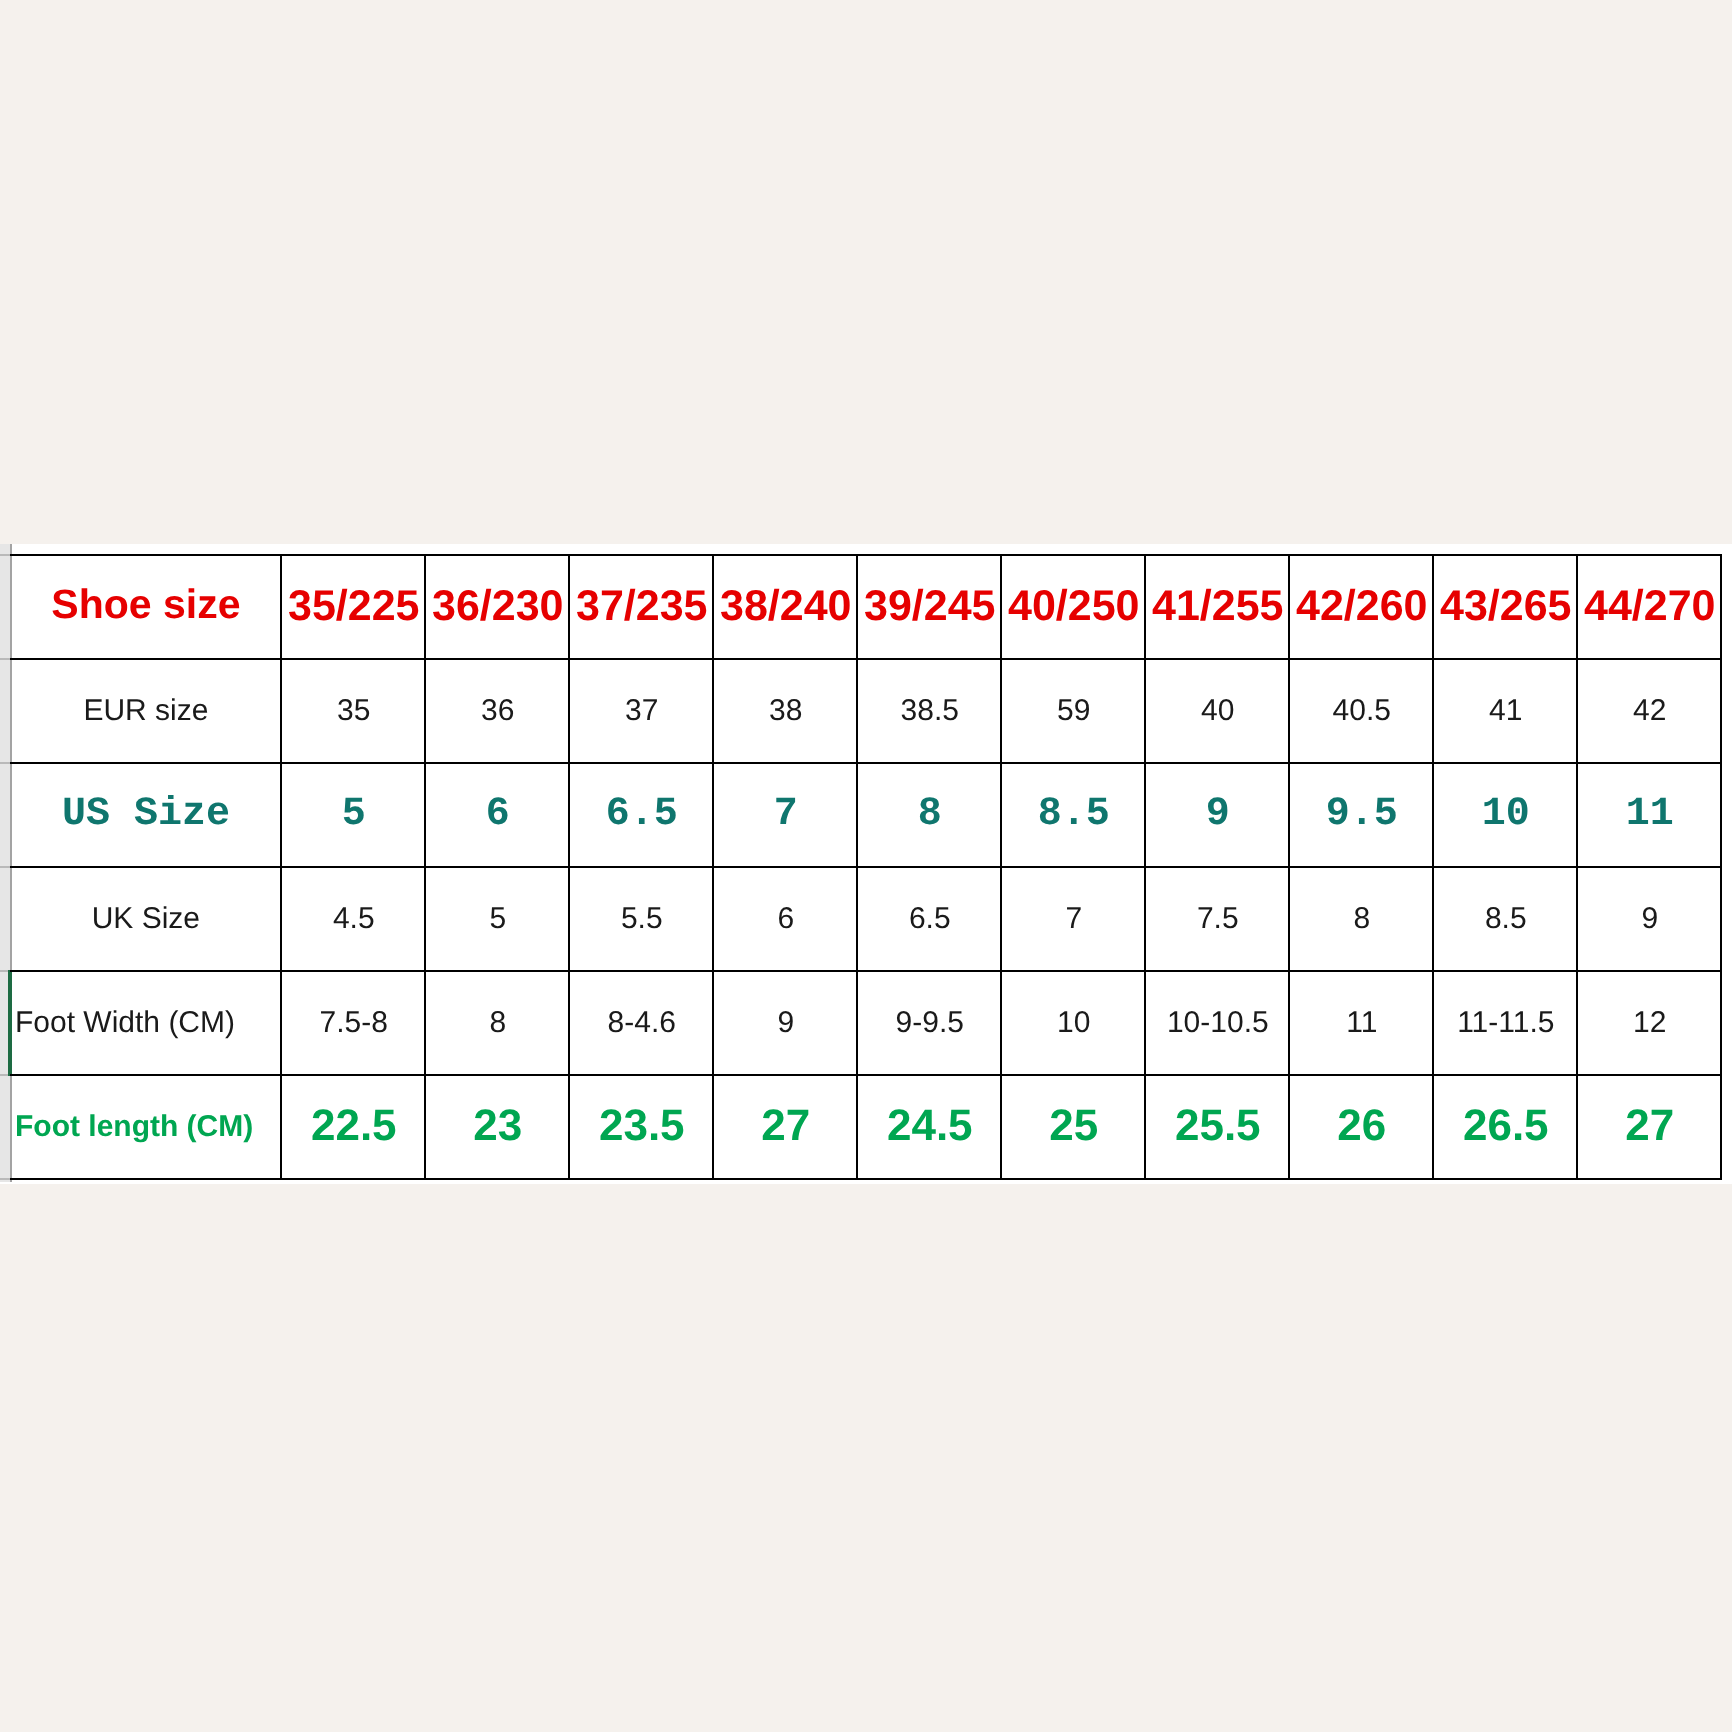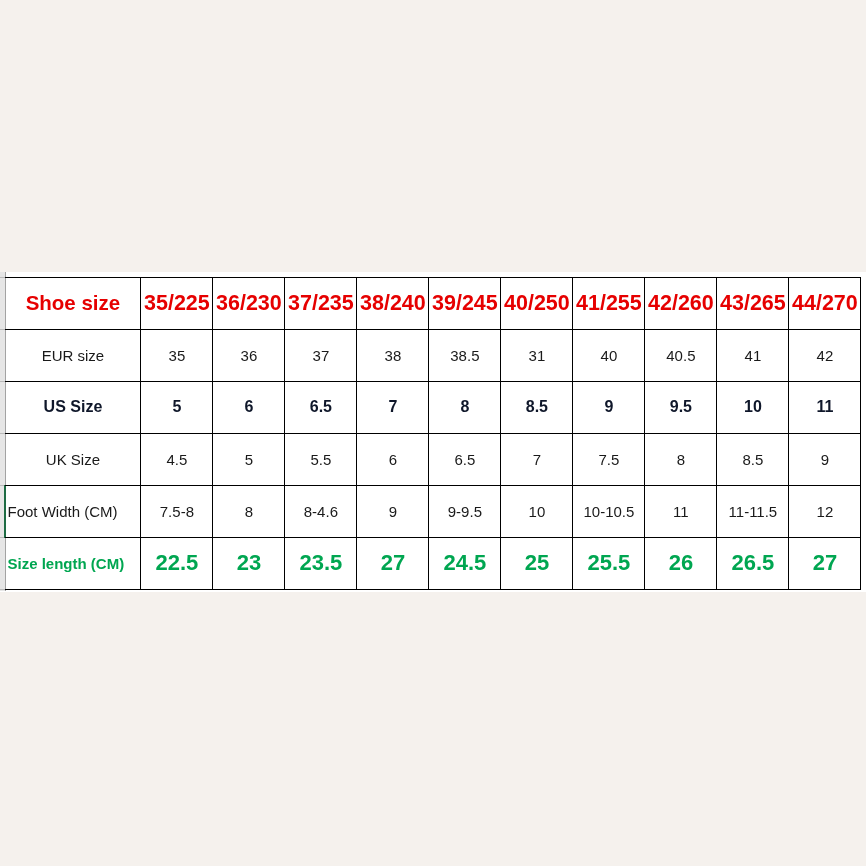--- a/index.html
+++ b/index.html
@@ -83,21 +83,21 @@
     box-sizing: border-box;
   }
   .cc { display: inline-block; transform: translateZ(0); }
   table.size-chart td.label { width: 135.9px; }
   table.size-chart td.val { width: 72.01px; margin-top: 44px; }
   table.size-chart tr td:first-child { border-left: 1px solid #a3a3a3; }
 
   tr.r-eur td, tr.r-uk td, tr.r-footwidth td { font-size: 15px; }
   tr.r-shoe td { color: #e60000; font-weight: bold; font-size: 21.5px; }
   tr.r-shoe td.label { font-size: 20.5px; }
-  tr.r-us td { color: #0f172a; font-weight: bold; font-size: 16px; }
+  tr.r-us td { color: #0f766e; font-weight: bold; font-size: 20px; font-family: Liberation Mono, monospace; }
   tr.r-footlen td { color: #00a651; font-weight: bold; font-size: 22px; }
   tr.r-footlen td.label { font-size: 15px; }
   table.size-chart tr.r-footwidth td:first-child { border-left: 1px solid #1d6b43; }
   tr.r-footwidth td.label, tr.r-footlen td.label {
     text-align: left;
     padding-left: 2px;
     margin-left: 39px;
   }
 </style>
 </head>
@@ -130,21 +130,21 @@
         <td class="val"><span class="cc">43/265</span></td>
         <td class="val"><span class="cc">44/270</span></td>
       </tr>
       <tr class="r-eur">
         <td class="label"><span class="cc">EUR size</span></td>
         <td class="val"><span class="cc">35</span></td>
         <td class="val"><span class="cc">36</span></td>
         <td class="val"><span class="cc">37</span></td>
         <td class="val"><span class="cc">38</span></td>
         <td class="val"><span class="cc">38.5</span></td>
-        <td class="val"><span class="cc">31</span></td>
+        <td class="val"><span class="cc">59</span></td>
         <td class="val"><span class="cc">40</span></td>
         <td class="val"><span class="cc">40.5</span></td>
         <td class="val"><span class="cc">41</span></td>
         <td class="val"><span class="cc">42</span></td>
       </tr>
       <tr class="r-us">
         <td class="label"><span class="cc">US Size</span></td>
         <td class="val"><span class="cc">5</span></td>
         <td class="val"><span class="cc">6</span></td>
         <td class="val"><span class="cc">6.5</span></td>
@@ -176,21 +176,21 @@
         <td class="val"><span class="cc">8-4.6</span></td>
         <td class="val"><span class="cc">9</span></td>
         <td class="val"><span class="cc">9-9.5</span></td>
         <td class="val"><span class="cc">10</span></td>
         <td class="val"><span class="cc">10-10.5</span></td>
         <td class="val"><span class="cc">11</span></td>
         <td class="val"><span class="cc">11-11.5</span></td>
         <td class="val"><span class="cc">12</span></td>
       </tr>
       <tr class="r-footlen">
-        <td class="label"><span class="cc">Size length (CM)</span></td>
+        <td class="label"><span class="cc">Foot length (CM)</span></td>
         <td class="val"><span class="cc">22.5</span></td>
         <td class="val"><span class="cc">23</span></td>
         <td class="val"><span class="cc">23.5</span></td>
         <td class="val"><span class="cc">27</span></td>
         <td class="val"><span class="cc">24.5</span></td>
         <td class="val"><span class="cc">25</span></td>
         <td class="val"><span class="cc">25.5</span></td>
         <td class="val"><span class="cc">26</span></td>
         <td class="val"><span class="cc">26.5</span></td>
         <td class="val"><span class="cc">27</span></td>

